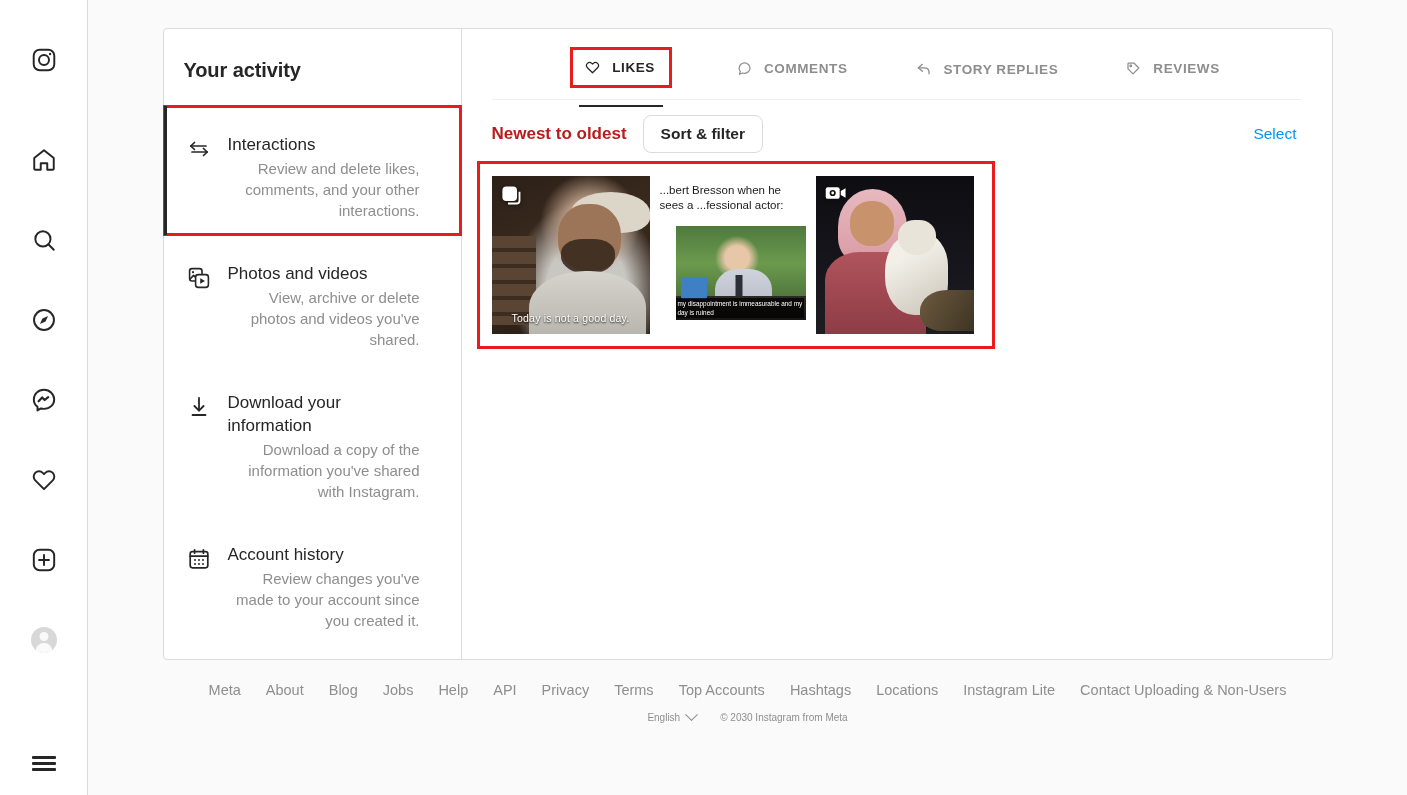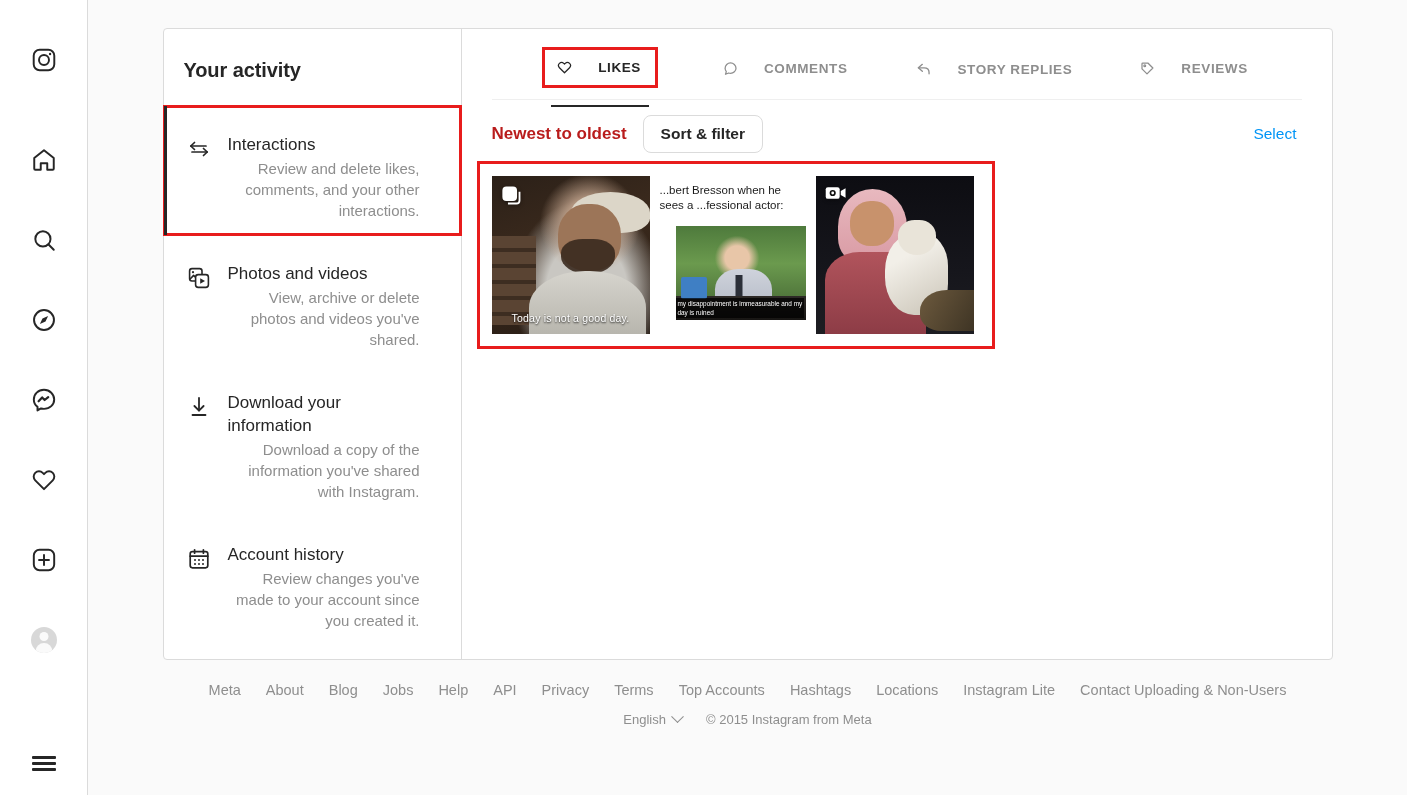--- a/index.html
+++ b/index.html
@@ -107,21 +107,21 @@
   
   .main { flex: 1; display: flex; flex-direction: column; }
   .tabs {
     display: flex; justify-content: center; align-items: flex-start;
     padding-top: 22px; gap: 0;
     border-bottom: 1px solid #efefef;
     margin: 0 30px;
     position: relative;
   }
   .tab {
-    display: flex; align-items: center; gap: 26px;
+    display: flex; align-items: center; gap: 12px;
     font-size: 13.5px; font-weight: 600; letter-spacing: 0.6px;
     color: #8e8e8e; text-transform: uppercase;
     padding: 10px 0 22px 0;
     cursor: pointer; position: relative;
   }
   .tab + .tab { margin-left: 68px; }
   .tab.active { color: #262626; }
   .tab.active::after {
     content: ""; position: absolute; left: 8px; right: 8px; bottom: 0;
     height: 2px; background: #262626;
@@ -280,21 +280,21 @@
     display: flex; flex-direction: column; align-items: center;
     gap: 14px;
   }
   .footer-row { display: flex; flex-wrap: wrap; justify-content: center; }
   .footer-link {
     color: #8e8e8e; font-size: 14.5px; cursor: pointer;
     margin: 0 12.5px; white-space: nowrap;
   }
   .footer-bottom {
     display: flex; align-items: center; gap: 24px;
-    color: #8e8e8e; font-size: 13px;
+    color: #8e8e8e; font-size: 10px;
   }
   .lang { display: flex; align-items: center; gap: 7px; cursor: pointer; }
   .chev { display: inline-block; width: 9px; height: 9px;
     border-right: 1.6px solid #8e8e8e; border-bottom: 1.6px solid #8e8e8e;
     transform: rotate(45deg) translate(-2px,-2px); }
 </style>
 </head>
 <body>
 
 <div class="app">
@@ -542,18 +542,18 @@
         <span class="footer-link">Hashtags</span>
         <span class="footer-link">Locations</span>
         <span class="footer-link">Instagram Lite</span>
         <span class="footer-link">Contact Uploading &amp; Non-Users</span>
       </div>
       <div class="footer-bottom">
         <span class="lang">
           <span>English</span>
           <span class="chev"></span>
         </span>
-        <span>© 2015 Instagram from Meta</span>
+        <span>© 2030 Instagram from Meta</span>
       </div>
     </div>
 
   </div>
 </div>
 
 </body></html>

